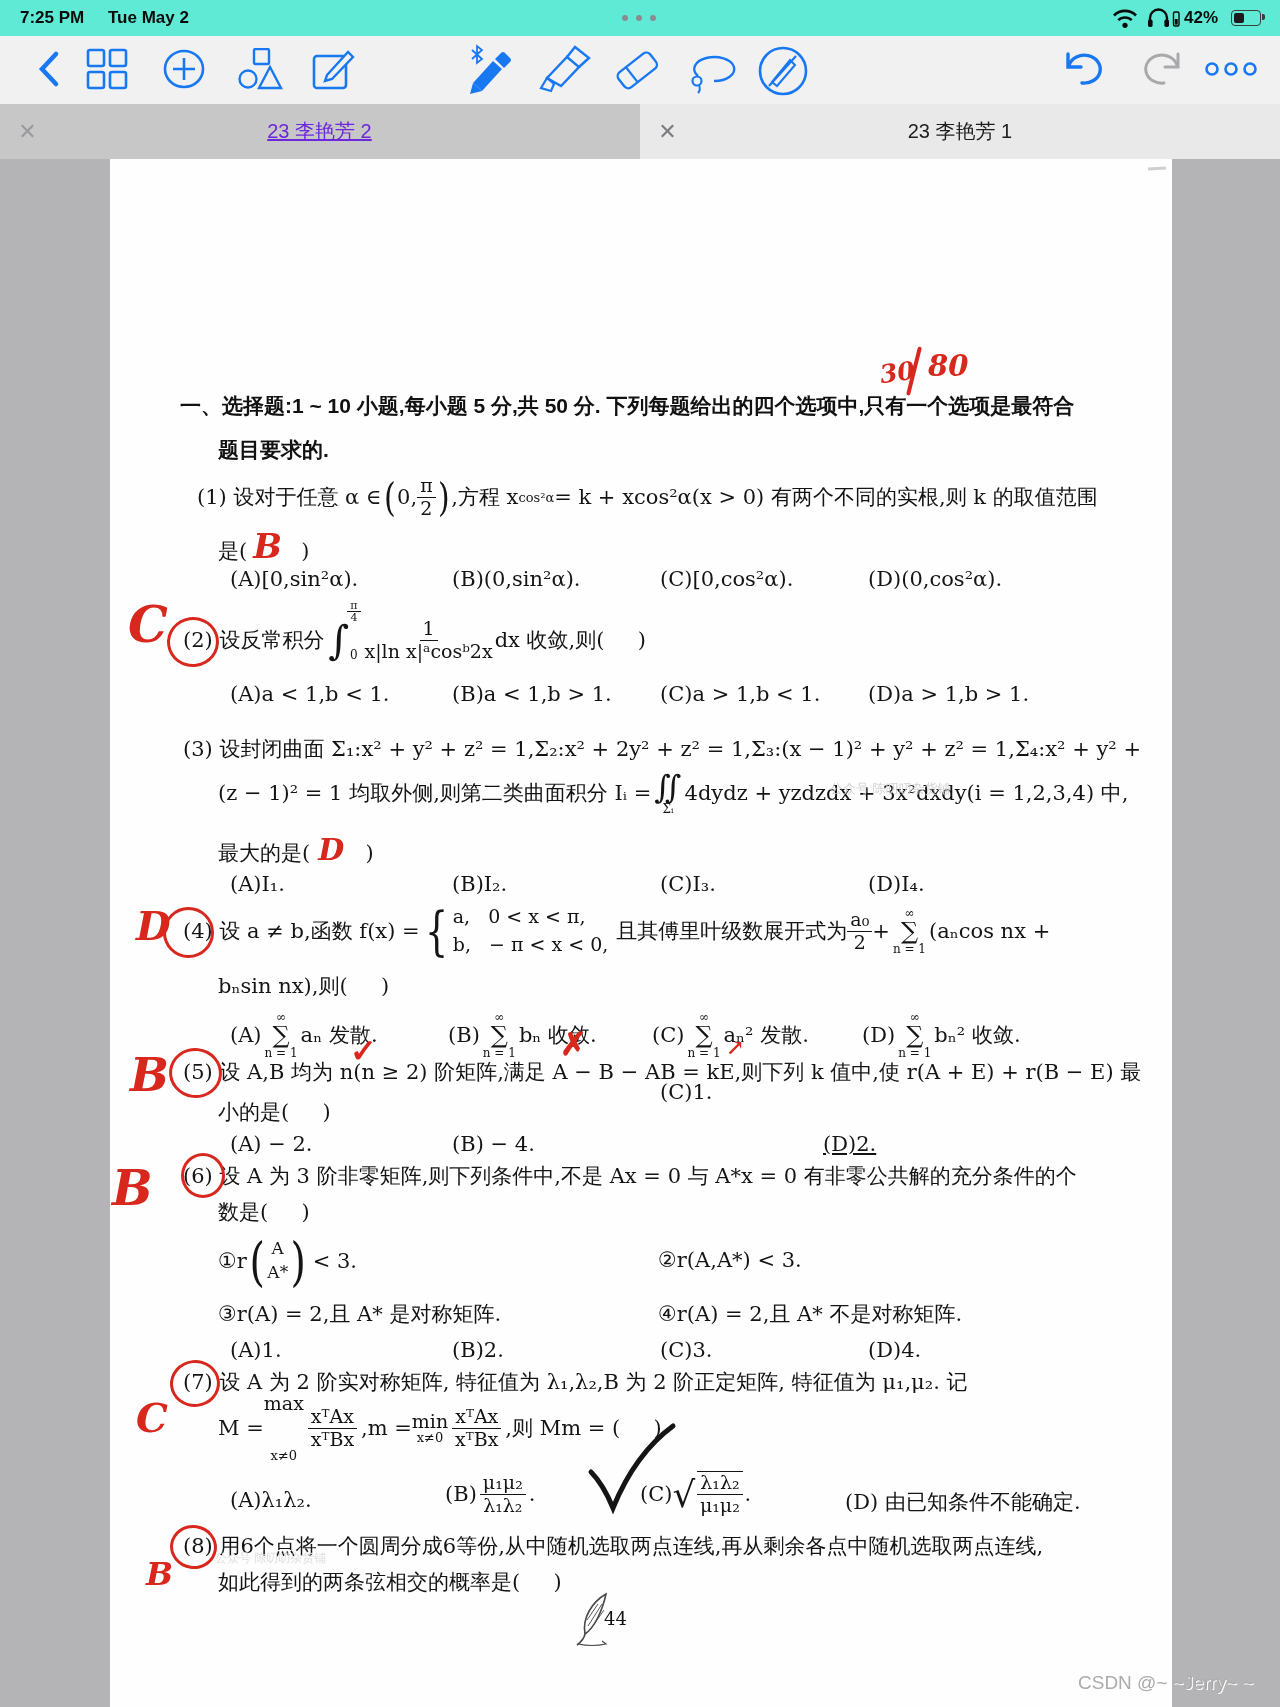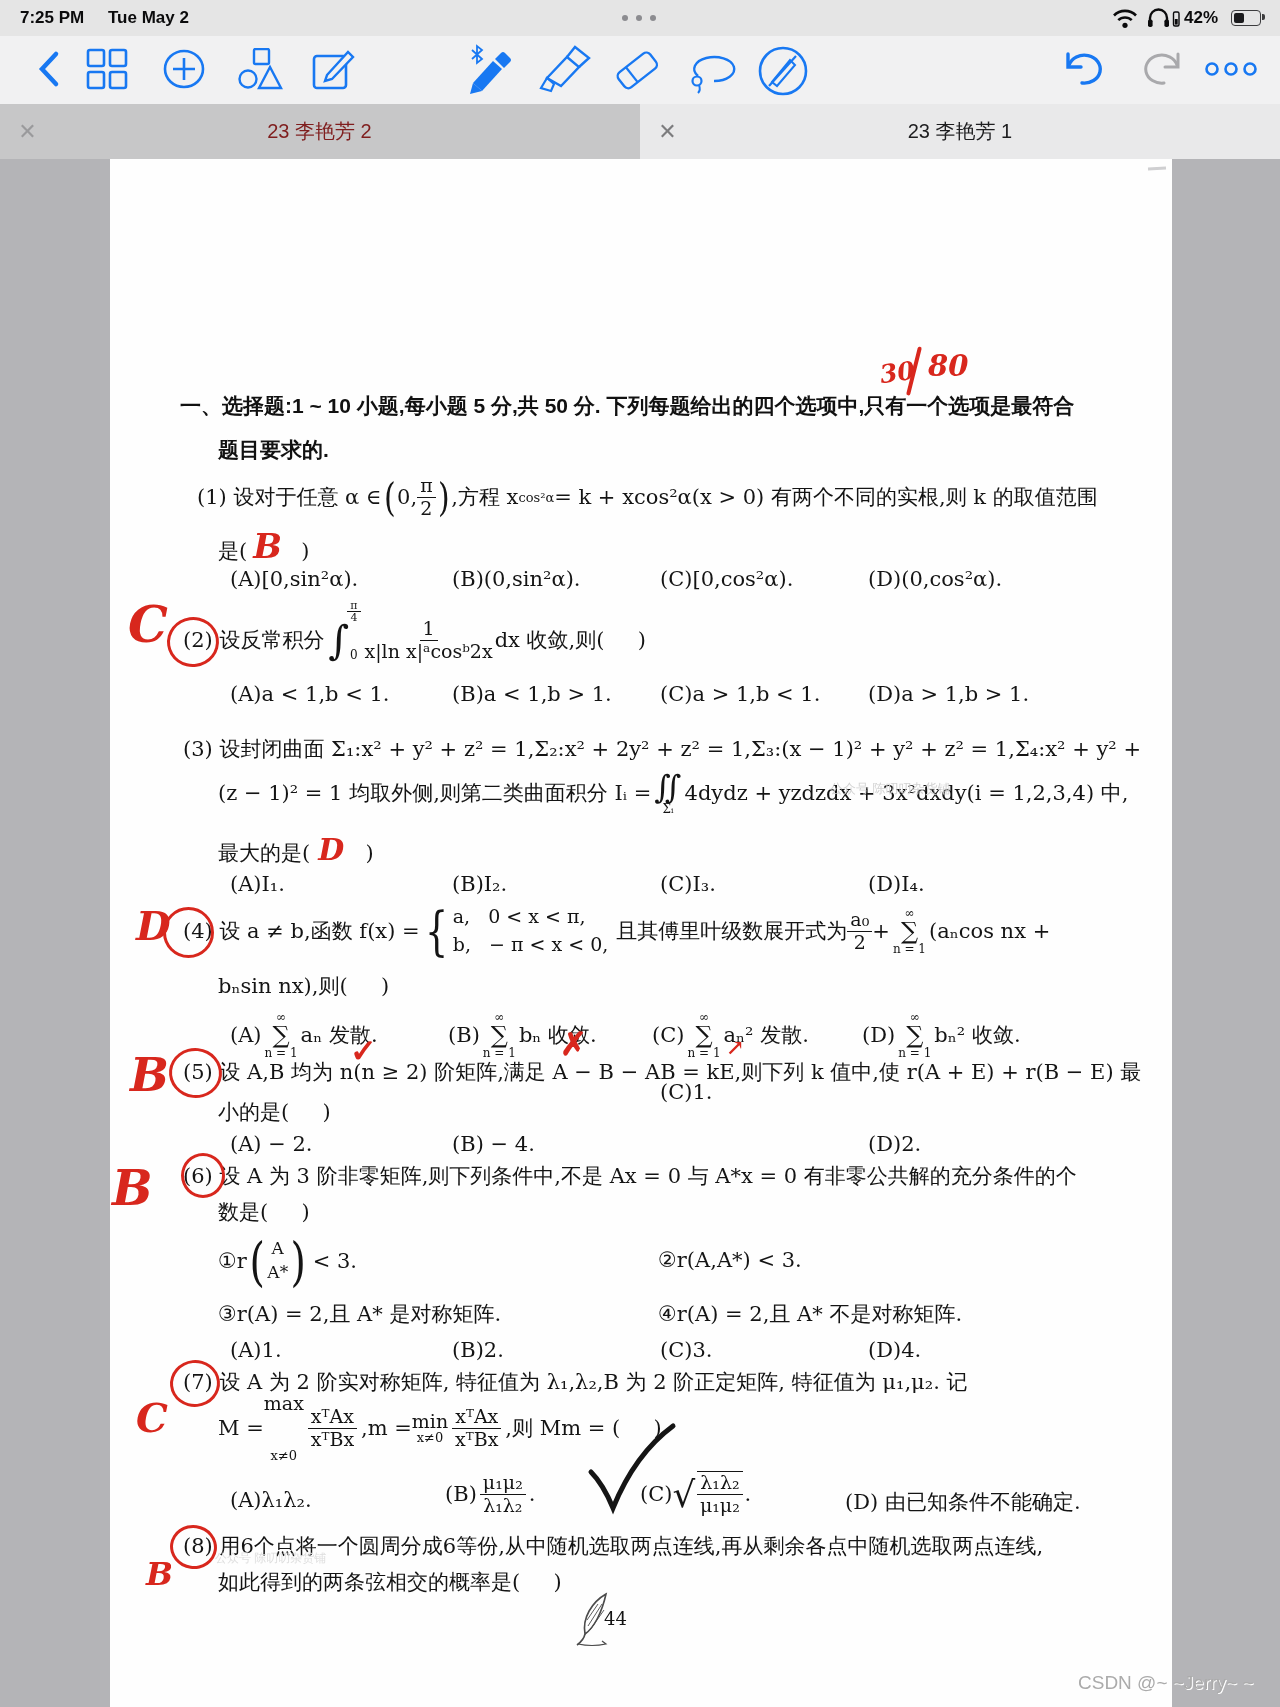--- a/index.html
+++ b/index.html
@@ -1,20 +1,20 @@
 <!DOCTYPE html>
 <html><head>
 <meta charset="utf-8">
 <style>
   html,body{margin:0;padding:0;}
   #app{position:relative;width:1280px;height:1707px;background:#b4b4b7;overflow:hidden;
        font-family:"Liberation Sans",sans-serif;}
   .a{position:absolute;}
   
-  #statusbar{left:0;top:0;width:1280px;height:36px;background:#e5e5e5;}
+  #statusbar{left:0;top:0;width:1280px;height:36px;background:#5eead4;}
   .sbtext{font-size:17px;font-weight:700;color:#0b0b0c;}
   #toolbar{left:0;top:36px;width:1280px;height:68px;background:#f1f1f2;}
   #tabbar{left:0;top:104px;width:1280px;height:55px;background:#c7c7c8;}
   .tab{position:absolute;top:0;height:55px;display:flex;align-items:center;}
   .tablabel{flex:1;text-align:center;font-size:20px;}
   .tabx{width:55px;text-align:center;font-size:22px;line-height:55px;}
   .dot{position:absolute;width:6px;height:6px;border-radius:50%;background:#8c8c90;}
   .redbar{position:absolute;height:10px;background:#fb0007;border-radius:1px;}
   
   #page{left:110px;top:159px;width:1062px;height:1548px;background:#fefefe;}
@@ -135,21 +135,21 @@
     <svg class="icon" style="left:1204px;top:24px;" width="54" height="18" viewBox="0 0 54 18">
       <circle cx="8" cy="9" r="5.5" stroke="#1878f2" stroke-width="2.6" fill="none"></circle>
       <circle cx="27" cy="9" r="5.5" stroke="#1878f2" stroke-width="2.6" fill="none"></circle>
       <circle cx="46" cy="9" r="5.5" stroke="#1878f2" stroke-width="2.6" fill="none"></circle>
     </svg>
   </div>
 
   <div class="a" id="tabbar">
     <div class="tab" style="left:0;width:639px;background:#c7c7c8;">
       <span class="tabx" style="color:#9a9a9c;">✕</span>
-      <span class="tablabel" style="color:#7f1d1d;margin-right:55px;">23 李艳芳 2</span>
+      <span class="tablabel" style="color:#6d28d9;margin-right:55px;text-decoration:underline;">23 李艳芳 2</span>
     </div>
     <div class="tab" style="left:640px;width:640px;background:#e9e9ea;">
       <span class="tabx" style="color:#7c7c7e;">✕</span>
       <span class="tablabel" style="color:#1d1d1f;margin-right:55px;">23 李艳芳 1</span>
     </div>
   </div>
 
   <div class="a" id="page"></div>
   <div class="a" style="left:1148px;top:167px;width:18px;height:3px;background:#cfcfd1;transform:rotate(-3deg);"></div>
 
@@ -273,21 +273,21 @@
         <span>n = 1</span>
       </span>
     <span>bₙ² 收敛.</span>
   </div>
 
   <div class="t" style="left:183px;top:1058px;">(5) 设 A,B 均为 n(n ≥ 2) 阶矩阵,满足 A − B − AB = kE,则下列 k 值中,使 r(A + E) + r(B − E) 最</div>
   <div class="t" style="left:218px;top:1098px;">小的是(&nbsp;&nbsp;&nbsp;&nbsp;&nbsp;)</div>
   <span class="t" style="left:230px;top:1132px;">(A) − 2.</span>
   <span class="t" style="left:452px;top:1132px;">(B) − 4.</span>
   <span class="t" style="left:660px;top:1080px;">(C)1.</span>
-  <span class="t" style="left:868px;top:1132px;">(D)2.</span>
+  <span class="t" style="left:823px;top:1132px;text-decoration:underline;">(D)2.</span>
 
   <div class="t" style="left:183px;top:1162px;">(6) 设 A 为 3 阶非零矩阵,则下列条件中,不是 Ax = 0 与 A*x = 0 有非零公共解的充分条件的个</div>
   <div class="t" style="left:218px;top:1198px;">数是(&nbsp;&nbsp;&nbsp;&nbsp;&nbsp;)</div>
   <div class="t fr" style="left:218px;top:1230px;height:62px;">
     <span>①r</span>
     <span class="bigp" style="font-size:250%;">(</span>
     <span class="stk" style="font-size:17px;line-height:1.4;">
         <span>A</span>
         <span>A*</span>
       </span>

